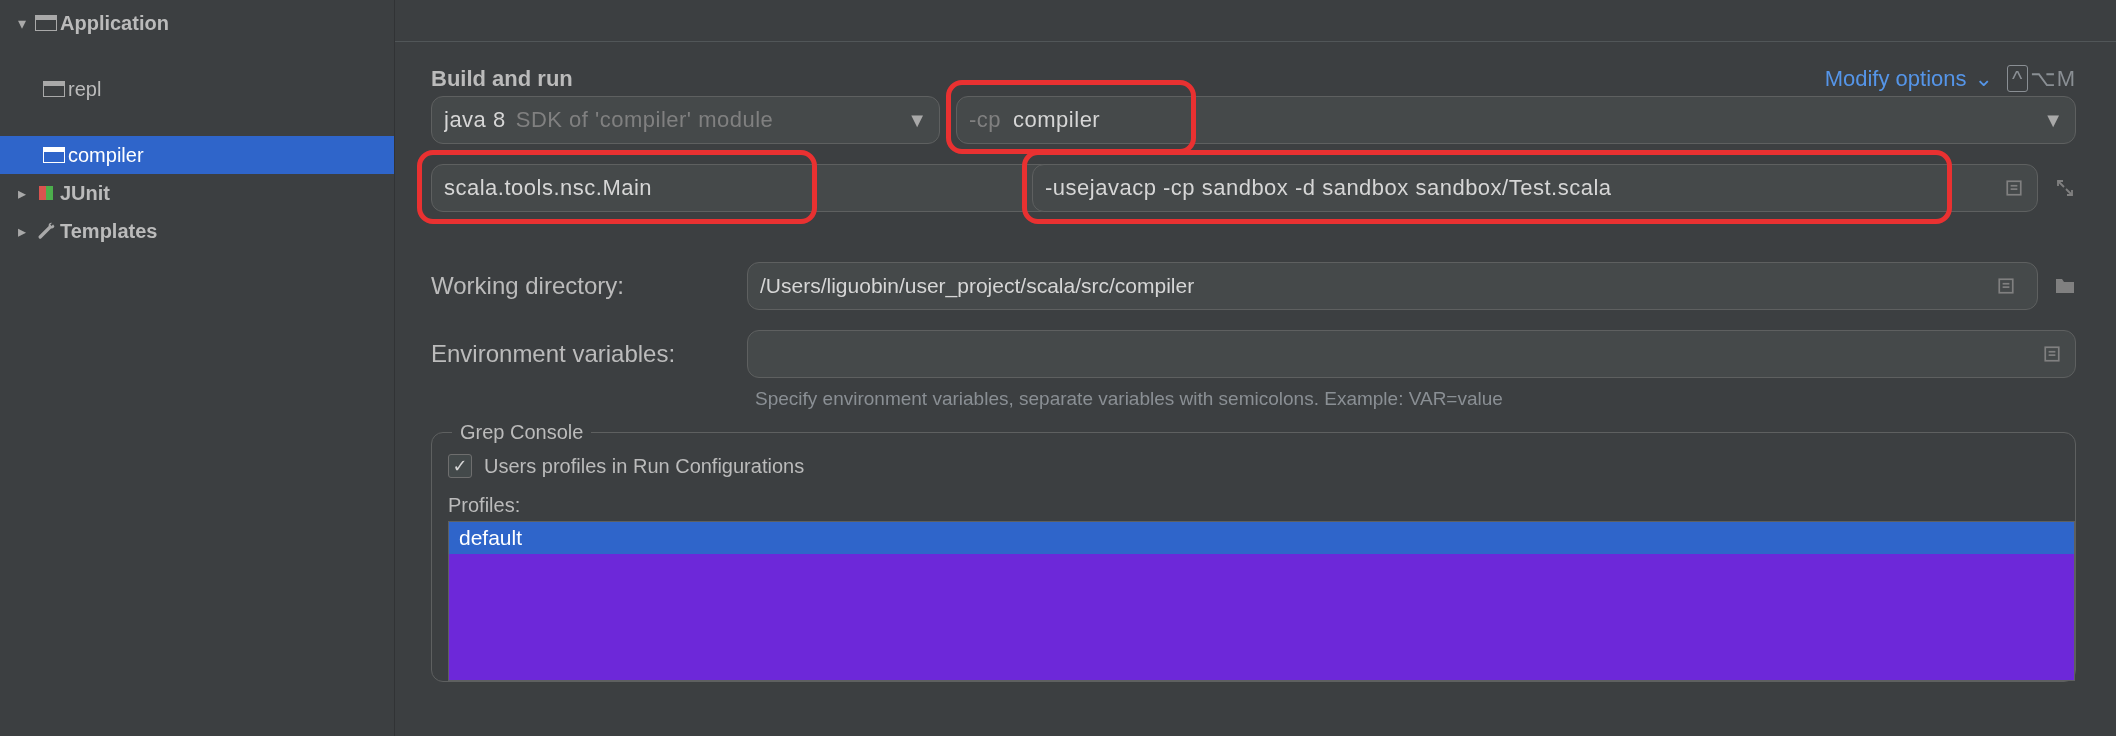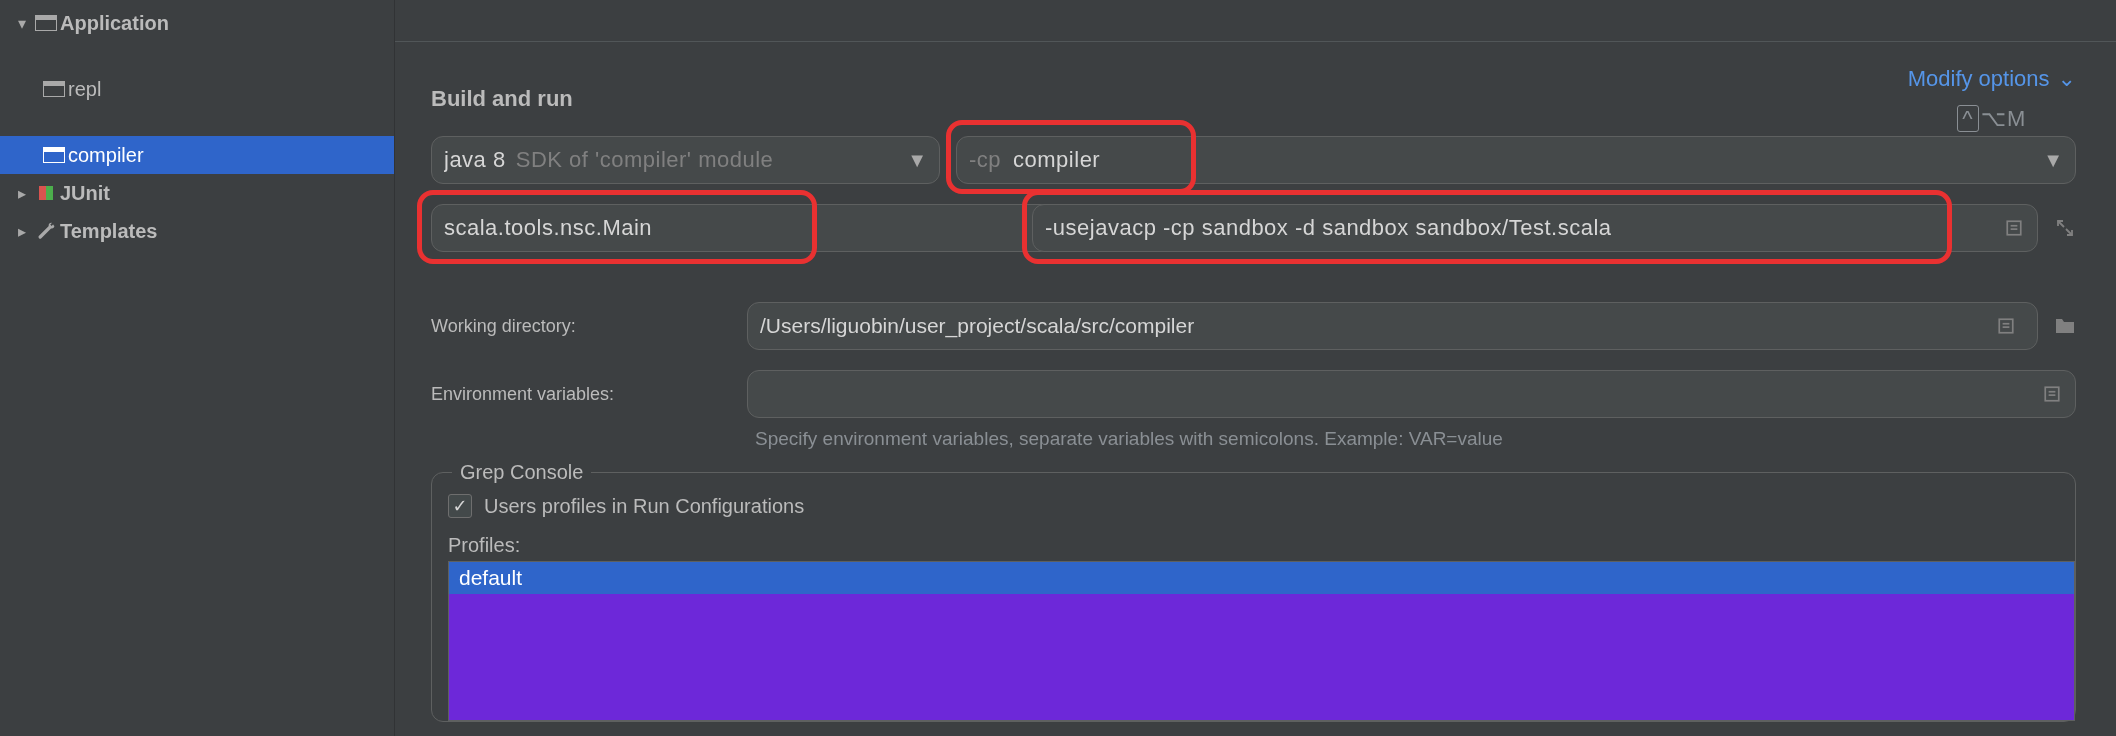--- a/index.html
+++ b/index.html
@@ -18,32 +18,32 @@
   
   .app-icon svg { width:22px; height:16px; }
   .junit-icon { width:20px; height:20px; display:flex; align-items:center; }
   .junit-icon span { width:7px; height:14px; display:inline-block; }
   .wrench-icon svg { width:20px; height:20px; fill:#a9a9a9; }
   
   .main { flex:1; padding: 0 40px 0 36px; overflow:hidden; }
   .spacer-top { height: 42px; border-bottom:1px solid #515658; margin-bottom:24px; margin-left:-36px; margin-right:-40px; padding-left:36px; }
   .section-header { display:flex; align-items:center; justify-content:space-between; margin-bottom:4px; }
   .section-header h3 { font-size:22px; font-weight:600; color:#bbbbbb; }
-  .modify { display:flex; align-items:center; gap:14px;flex-direction:column; }
+  .modify { display:flex; align-items:center; gap:14px; }
   .modify-link { color:#5595e8; font-size:22px; display:flex; align-items:center; gap:8px; cursor:pointer; }
   .shortcut { color:#8a8f94; font-size:22px; letter-spacing:1px; }
   
   .row { display:flex; align-items:center; gap:16px; margin-bottom:20px; }
   .field { position:relative; display:flex; align-items:center; background:#45494a; border:1px solid #5e6060; border-radius:12px; height:48px; padding:0 12px; }
   .field .text { white-space:nowrap; overflow:hidden; text-overflow:ellipsis; font-family:inherit; }
   .mono { font-family: Menlo,Consolas,monospace; font-size:22px; letter-spacing:0.5px; }
   .placeholder { color:#808080; }
   .caret { margin-left:auto; color:#a9a9a9; }
   .highlight { position:absolute; border:5px solid #e93131; border-radius:16px; pointer-events:none; }
-  .label-col { width:300px; font-size:18px; color:#bbbbbb; }
+  .label-col { width:300px; font-size:24px; color:#bbbbbb; }
   .hint { color:#8a8f94; font-size:19px; margin-left:300px; margin-top:-10px; margin-bottom:22px; padding-left:24px; }
   
   .fieldset { border:1px solid #5e6060; border-radius:12px; padding:18px 0 0 16px; margin-top:6px; }
   .fieldset .legend { position:relative; top:-30px; left:4px; background:#3c3f41; padding:0 8px; display:inline-block; font-size:20px; color:#bbbbbb; }
   .fieldset-body { margin-top:-20px; }
   .checkbox-row { display:flex; align-items:center; gap:12px; margin-bottom:16px; }
   .checkbox { width:24px; height:24px; border:1px solid #6e6e6e; border-radius:3px; background:#43494a; display:flex; align-items:center; justify-content:center; color:#d6d6d6; font-size:18px; }
   .profiles-label { font-size:20px; margin-bottom:4px; }
   .profiles-list { border:1px solid #5e6060; height:160px; background:#6d28d9; }
   .profiles-list .item { background:#2f65ca; color:#fff; padding:4px 10px; font-size:21px; }

